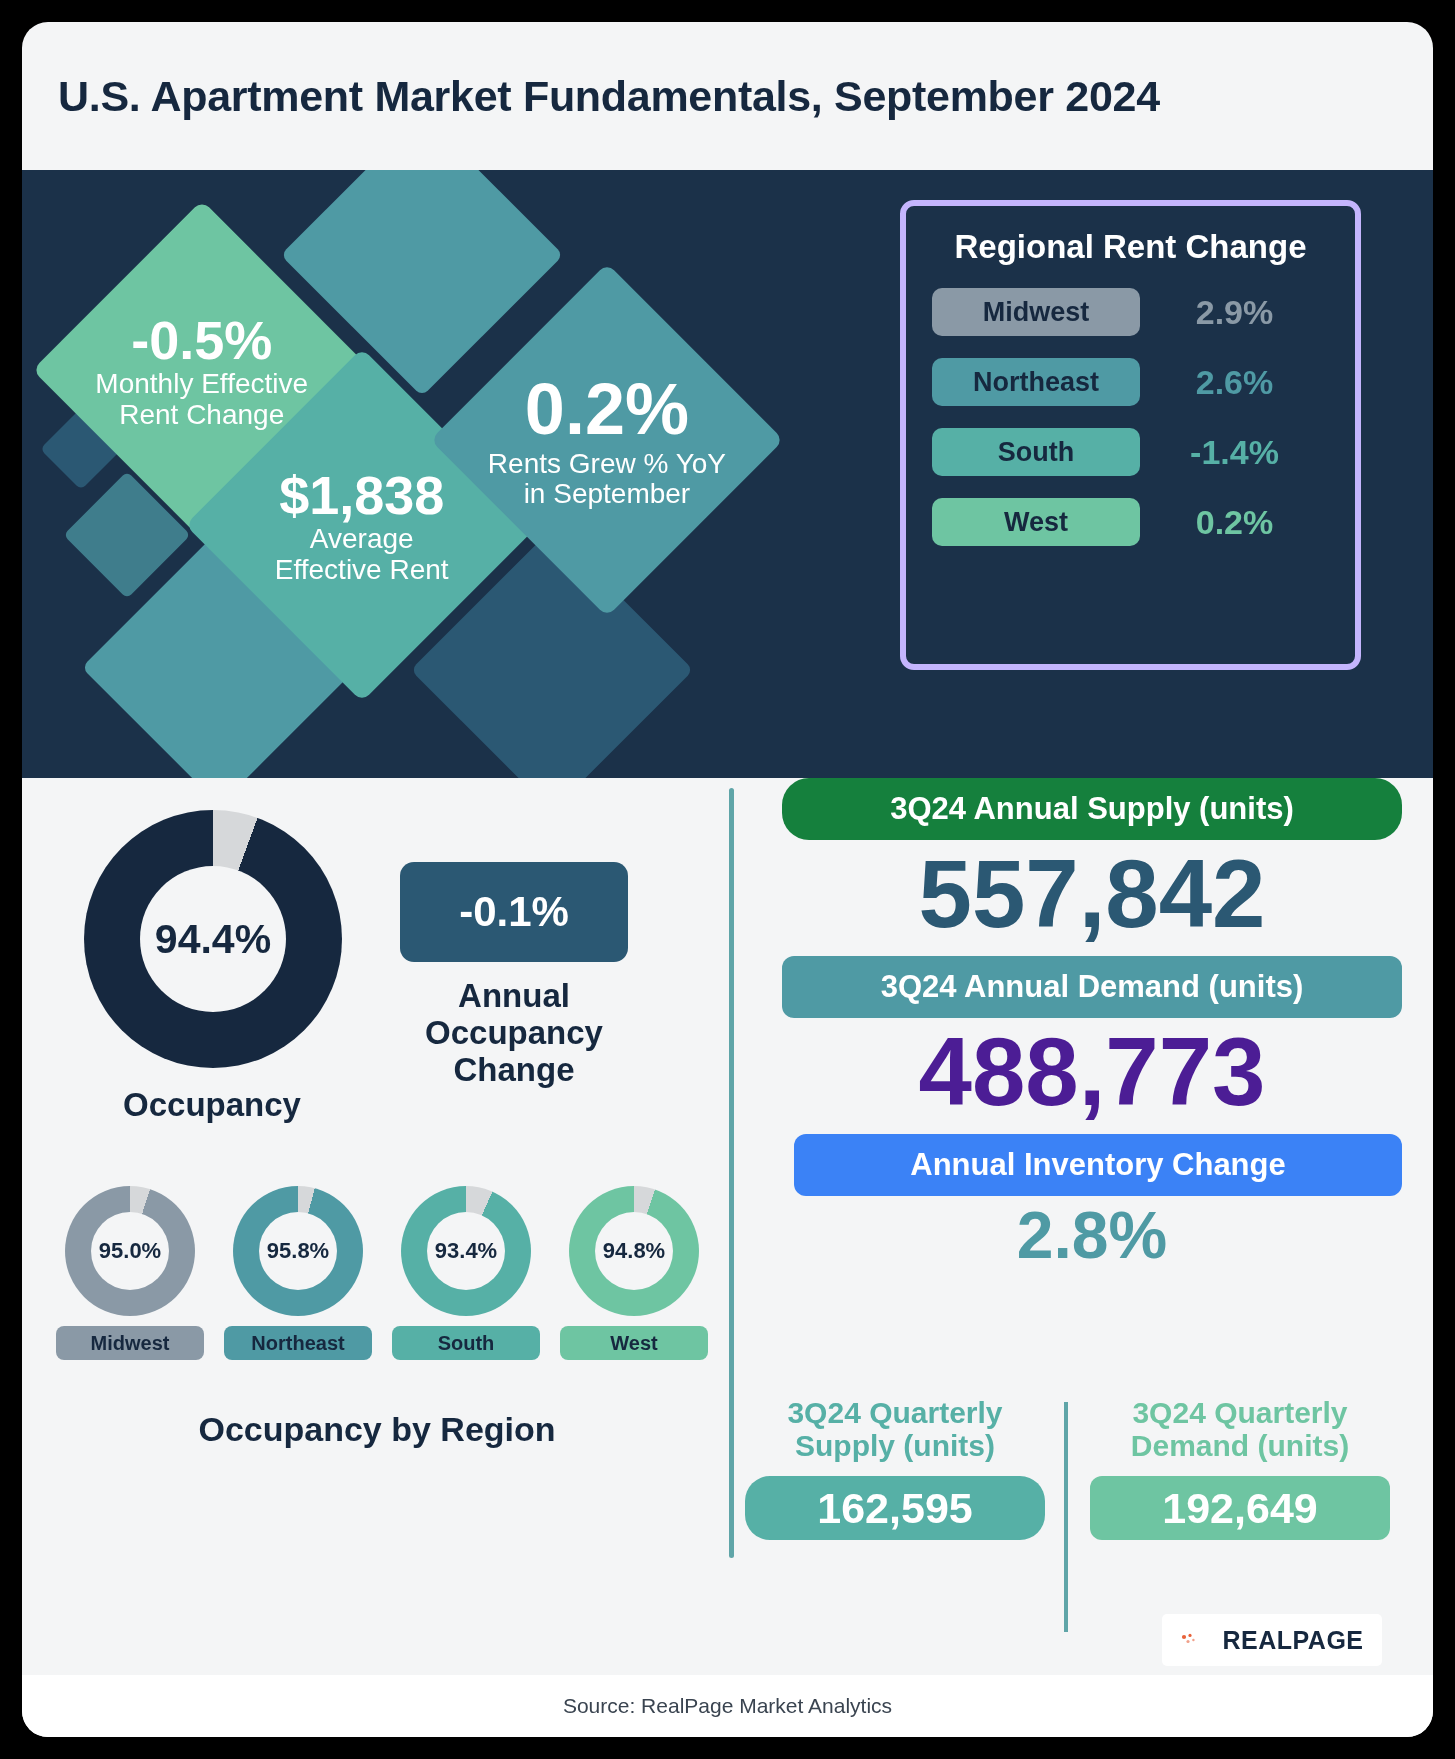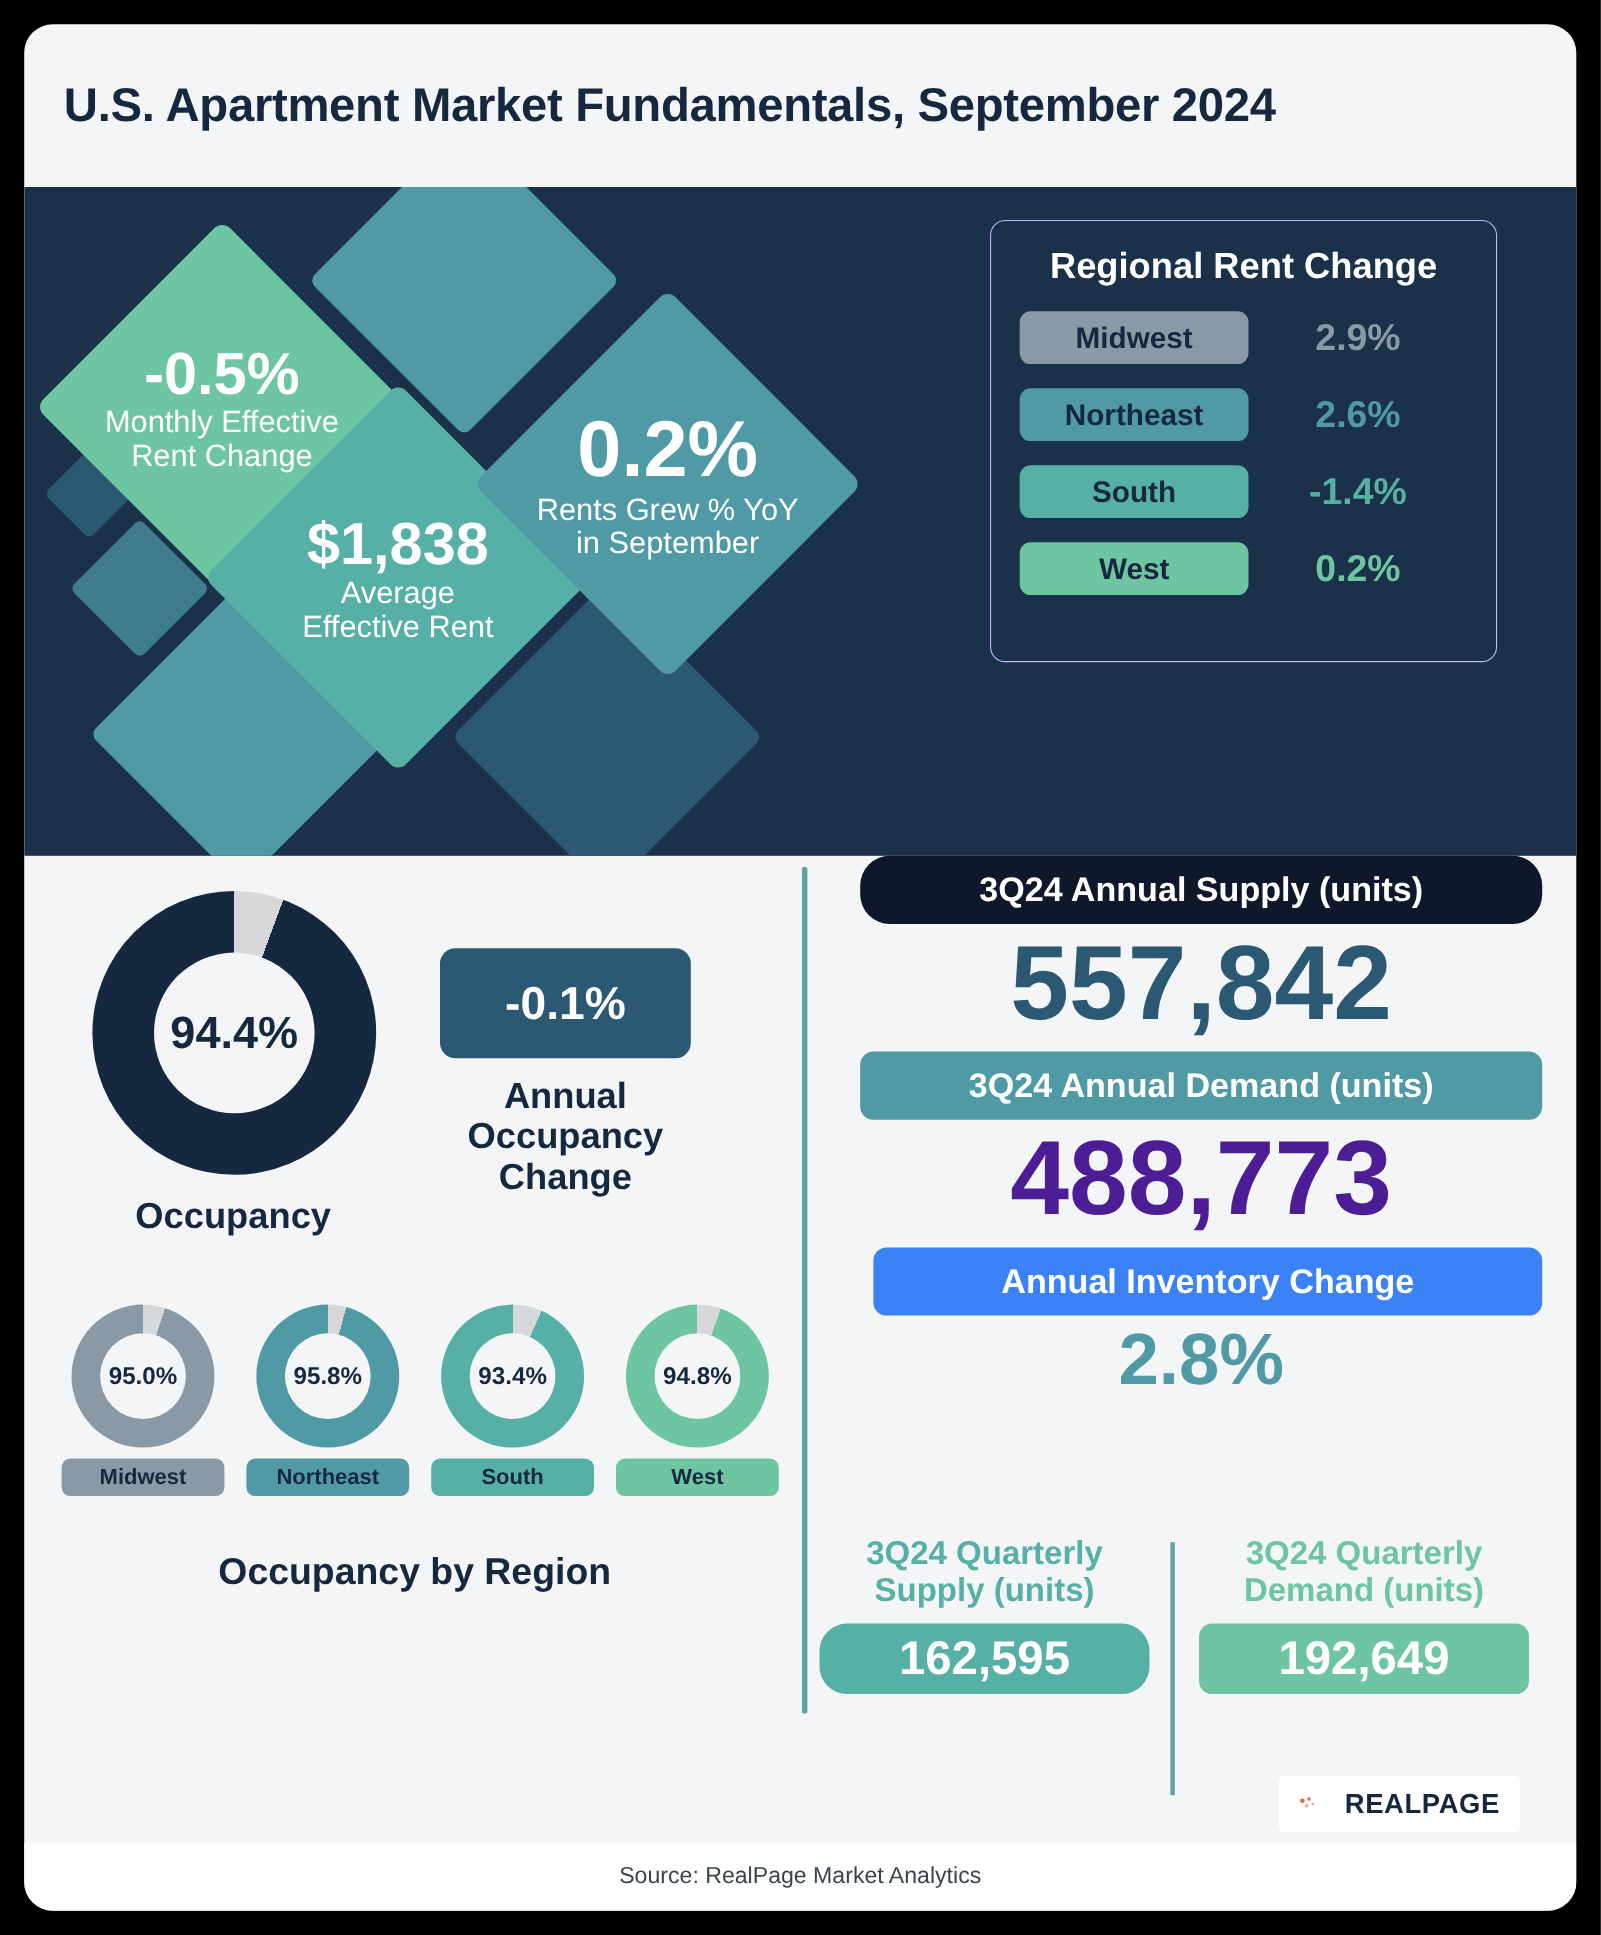--- a/index.html
+++ b/index.html
@@ -88,22 +88,22 @@
     display: block;
     font-weight: normal;
   }
 
   
   .rrc {
     position: absolute;
     left: 878px;
     top: 30px;
     width: 461px;
-    height: 402px;
-    border: 1px solid #c4b5fd;
+    height: 470px;
+    border: 6px solid #c4b5fd;
     border-radius: 14px;
     box-sizing: border-box;
   }
   .rrc-title {
     text-align: center;
     color: #ffffff;
     font-size: 33px;
     font-weight: bold;
     margin-top: 22px;
   }
@@ -466,21 +466,21 @@
           <div class="rdonut" style="background: conic-gradient(#d6d8da 0deg 19deg, #6ec5a2 19deg 360deg);">
             <div class="rhole">94.8%</div>
           </div>
           <div class="rpill" style="background:#6ec5a2;">West</div>
         </div>
       </div>
 
       <div class="occ-by-region">Occupancy by Region</div>
 
       <div class="rpanel">
-        <div class="rbar" style="background:#0f172a;border-radius:27px;">3Q24 Annual Supply (units)</div>
+        <div class="rbar" style="background:#15803d;border-radius:27px;">3Q24 Annual Supply (units)</div>
         <div class="rnum" style="color:#2b5873;font-size:96px;margin-top:6px;">557,842</div>
 
         <div class="rbar" style="background:#4f9aa4;margin-top:14px;">3Q24 Annual Demand (units)</div>
         <div class="rnum" style="color:#4c1d95;font-size:96px;margin-top:6px;">488,773</div>
 
         <div class="rbar" style="background:#3b82f6;margin-top:14px;margin-left:12px;">Annual Inventory Change</div>
         <div class="rnum" style="color:#4f9aa4;font-size:66px;margin-top:6px;">2.8%</div>
       </div>
 
       <div class="quarterly">

